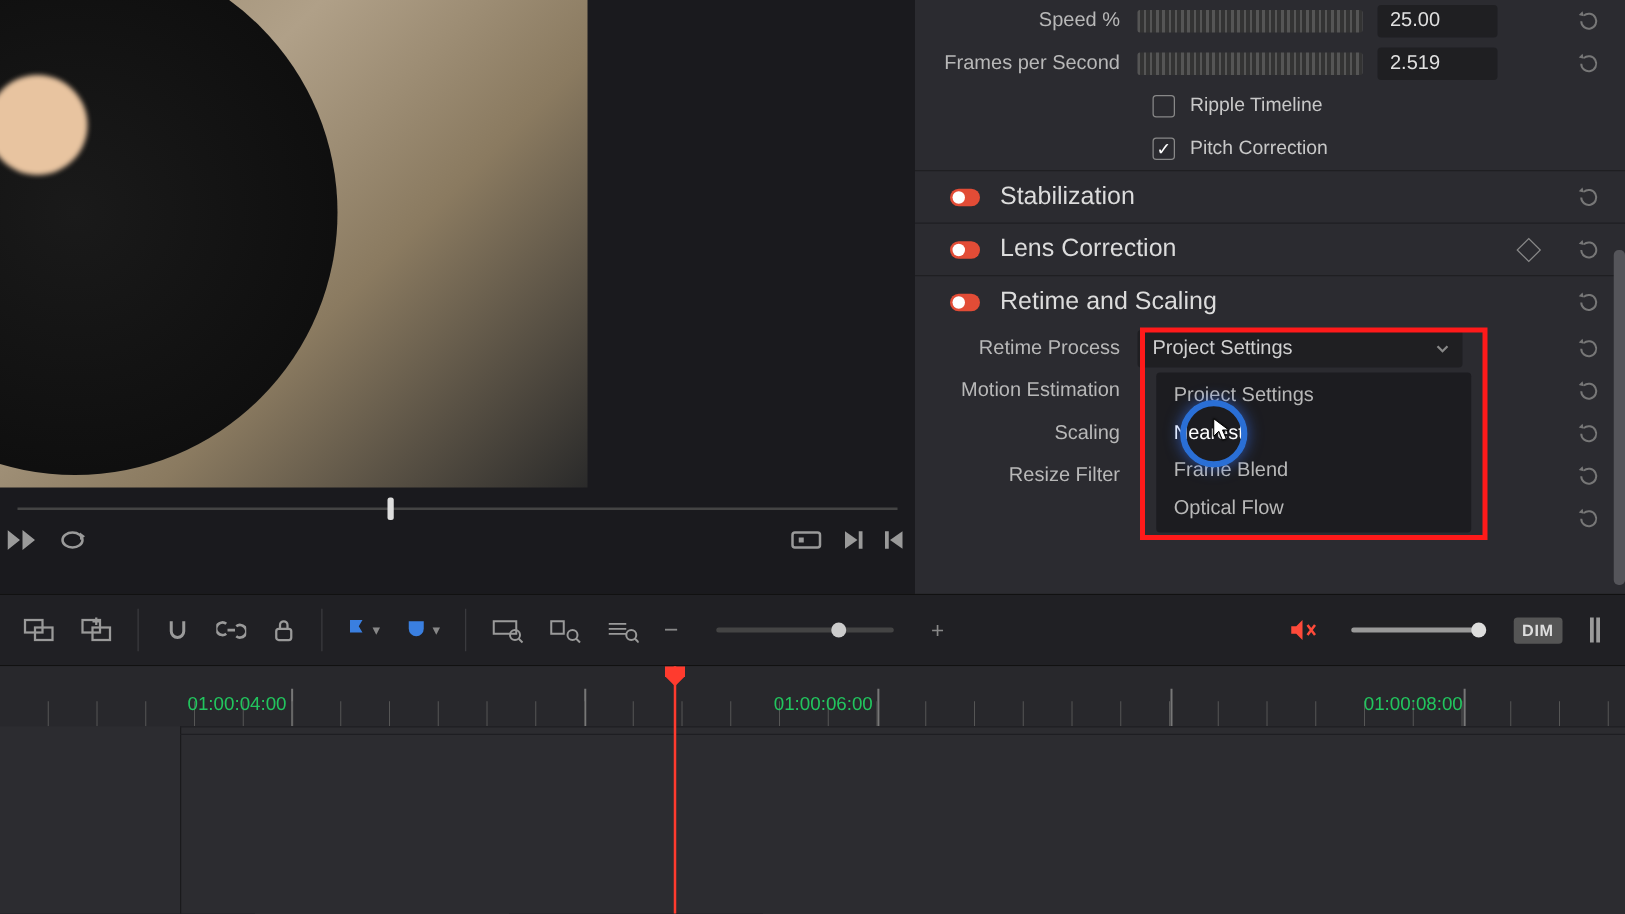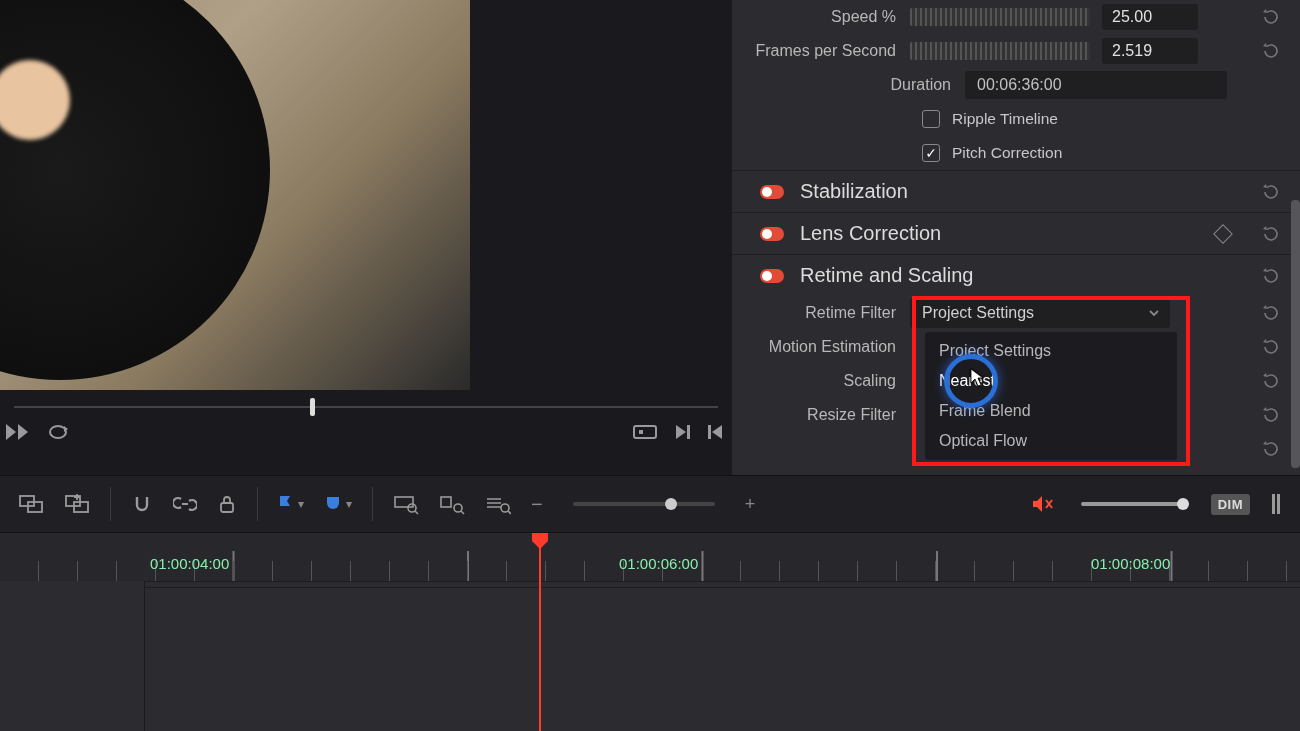--- a/index.html
+++ b/index.html
@@ -72,21 +72,21 @@
 
 
 .timeline { height: 198px; background:#242428; position:relative; }
 .ruler { height:48px; position:relative; background:#28282c; }
 .ruler-ticks { position:absolute; inset:0; background:
   repeating-linear-gradient(90deg, transparent 0 38px, #555 38px 39px, transparent 39px 39px),
   repeating-linear-gradient(90deg, transparent 0 233px, #777 233px 234.5px, transparent 234.5px 234.5px);
   background-position: 0 28px, 0 18px;
   background-size: 39px 20px, 234.5px 30px;
   background-repeat: repeat-x; }
-.ruler-label { position:absolute; top:22px; font-size:15px; color:#86efac; }
+.ruler-label { position:absolute; top:22px; font-size:15px; color:#22c55e; }
 .tracks { position:absolute; left:0; right:0; top:48px; bottom:0; background:#2c2c30; }
 .track-border { position:absolute; left:144px; top:0; bottom:0; width:1px; background:#1a1a1c; }
 .playhead { position:absolute; top:0; bottom:0; width:2px; background:#ff3b2e; left: 539px; }
 .playhead-head { position:absolute; top:0; left:-9px; width:20px; height:16px; }
 .playhead-head svg { display:block; }
 .track-line { position:absolute; left:144px; right:0; height:1px; background:#1e1e22; }
 </style>
 </head>
 <body>
 
@@ -148,24 +148,20 @@
       <div class="param-label">Frames per Second</div>
       <div class="param-slider"></div>
       <div class="param-value">2.519</div>
       <div class="reset-circ">
         <svg width="18" height="18" viewBox="0 0 18 18">
             <path d="M3 9a6 6 0 1 0 2-4.5" fill="none" stroke="currentColor" stroke-width="1.6"></path>
             <path d="M4 1 l1 4 l-4 -1 z" fill="currentColor"></path>
           </svg>
       </div>
     </div>
-    <div class="param-row">
-      <div class="param-label">Duration</div>
-      <div class="param-field">00:06:36:00</div>
-    </div>
     <div class="chk-row">
       <div class="chk"></div>
       <span>Ripple Timeline</span>
     </div>
     <div class="chk-row">
       <div class="chk on"></div>
       <span>Pitch Correction</span>
     </div>
 
     <div class="section-head">
@@ -202,21 +198,21 @@
             <path d="M3 9a6 6 0 1 0 2-4.5" fill="none" stroke="currentColor" stroke-width="1.6"></path>
             <path d="M4 1 l1 4 l-4 -1 z" fill="currentColor"></path>
           </svg>
       </div>
     </div>
 
     <div class="retime-group">
       <div class="dropdown-highlight"></div>
 
       <div class="param-row">
-        <div class="param-label">Retime Filter</div>
+        <div class="param-label">Retime Process</div>
         <div class="dd-select">
           <span>Project Settings</span>
           <span class="dd-chevron">
             <svg width="14" height="14" viewBox="0 0 14 14">
                 <path d="M3 5 L7 9 L11 5" fill="none" stroke="currentColor" stroke-width="1.8"></path>
               </svg>
           </span>
         </div>
         <div class="reset-circ">
           <svg width="18" height="18" viewBox="0 0 18 18">

